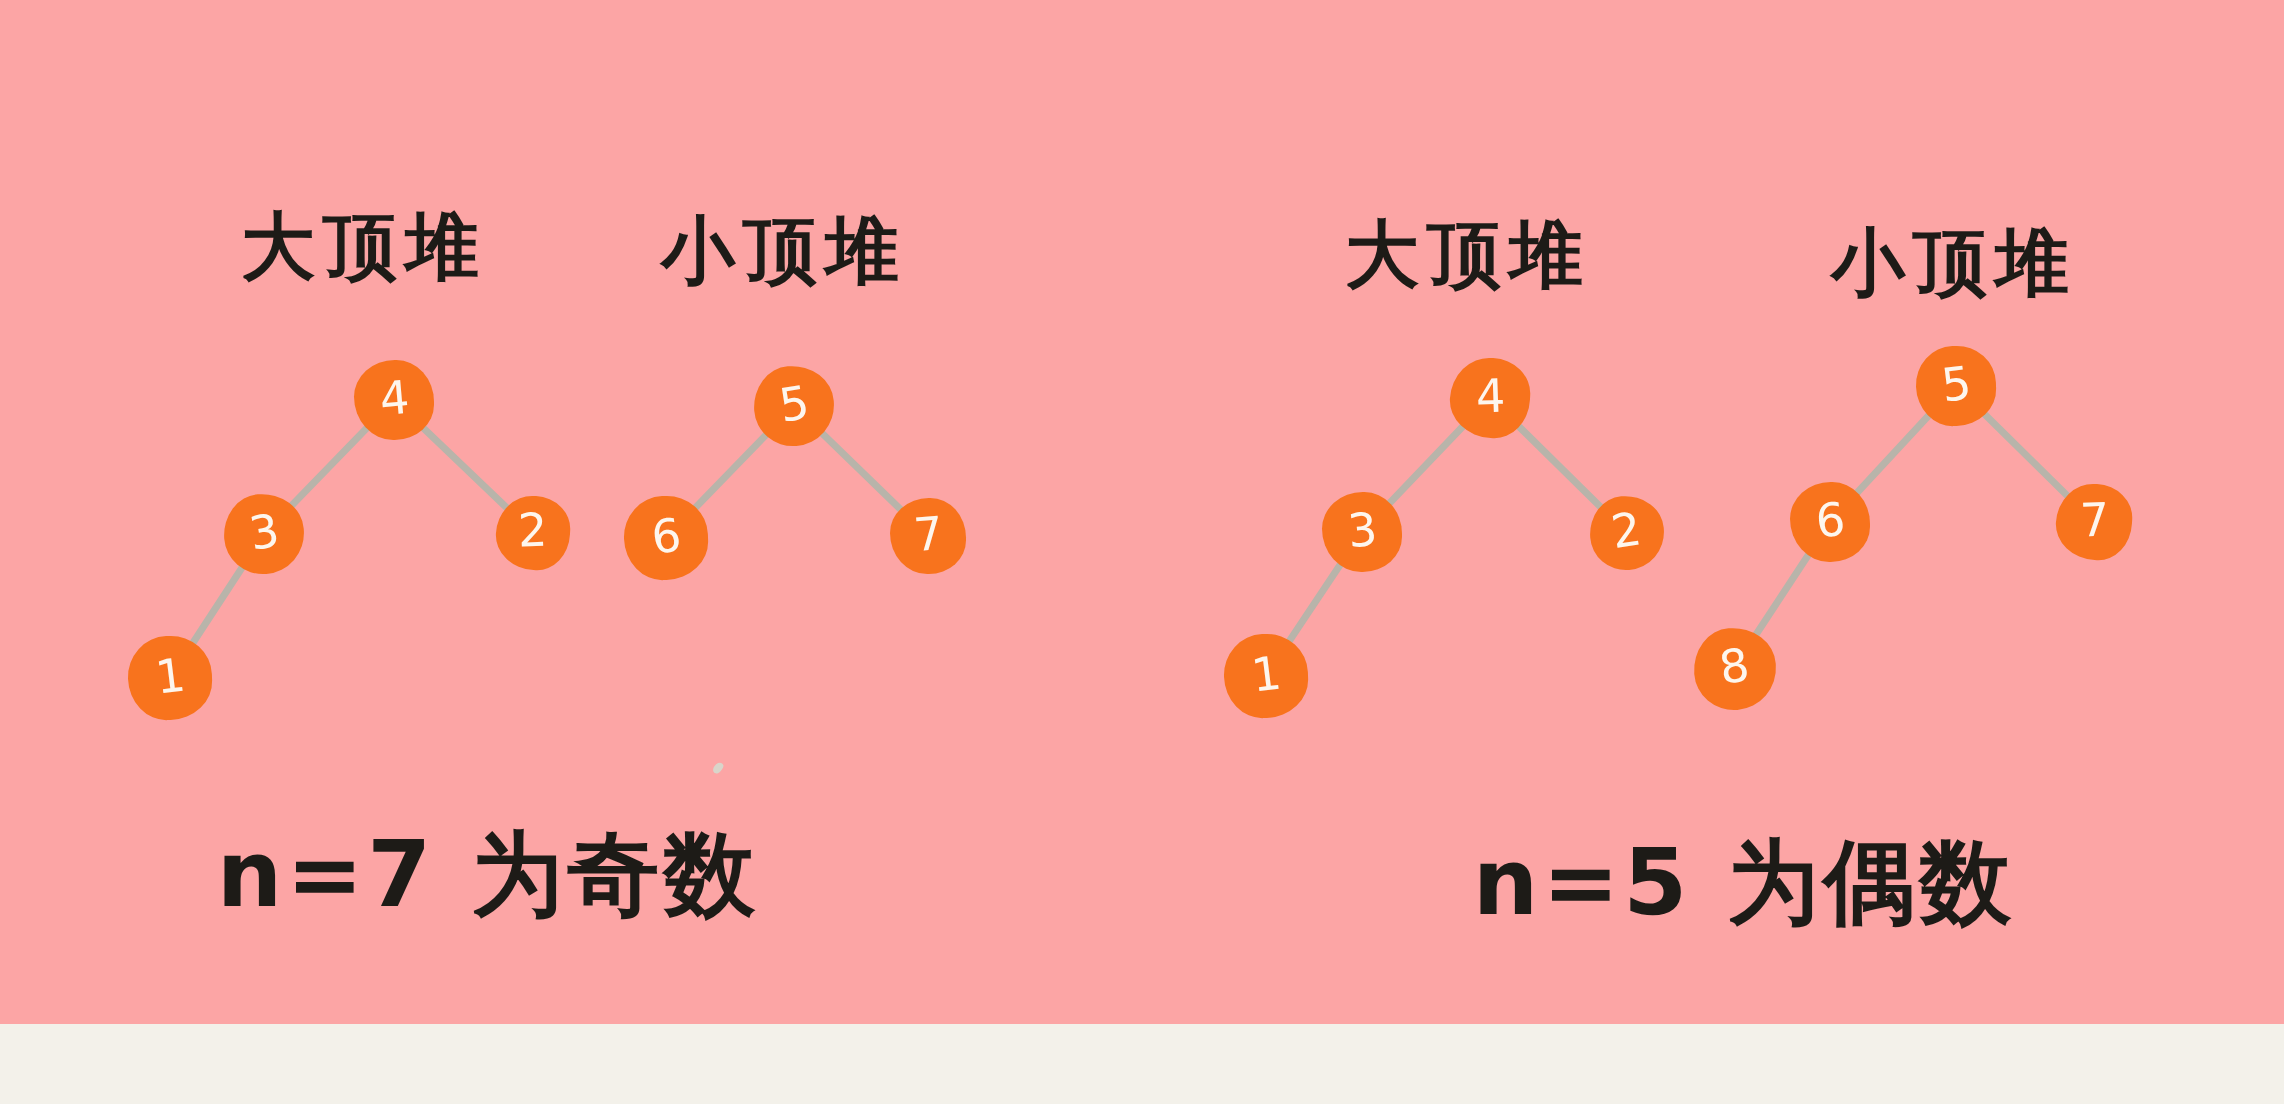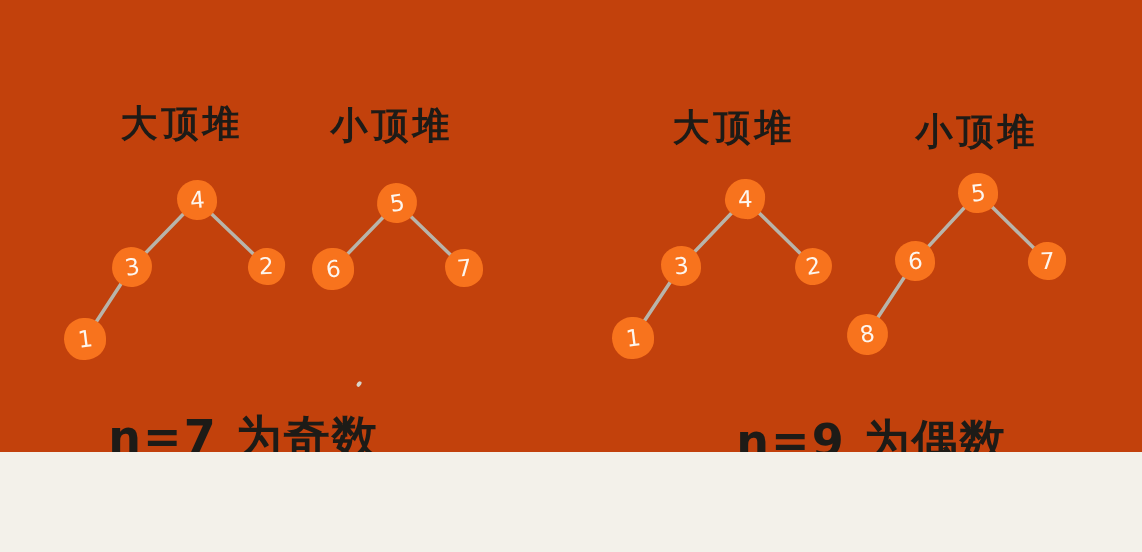--- a/index.html
+++ b/index.html
@@ -4,22 +4,22 @@
 <style>
   html, body {
     margin: 0;
     padding: 0;
     background: #f3f1ea;
     font-family: "DejaVu Sans", "Liberation Sans", sans-serif;
   }
   .canvas {
     position: relative;
     width: 1142px;
-    height: 452px;
-    background: #c2410c;
+    height: 512px;
+    background: #fca5a5;
     overflow: hidden;
   }
   .edges {
     position: absolute;
     left: 0;
     top: 0;
     width: 1142px;
     height: 552px;
   }
   .heap-title {
@@ -144,17 +144,17 @@
     <span class="num">6</span>
   </div>
   <div class="node shape-c" style="left:1047px; top:261px; width:38px; height:38px; margin-left:-19px; margin-top:-19px;">
     <span class="num">7</span>
   </div>
   <div class="node shape-b" style="left:867px; top:334px; width:41px; height:41px; margin-left:-20.5px; margin-top:-20.5px;">
     <span class="num">8</span>
   </div>
 
   <div class="caption" style="left:244px; top:407px;">n=7 为奇数</div>
-  <div class="caption" style="left:872px; top:411px;">n=9 为偶数</div>
+  <div class="caption" style="left:872px; top:411px;">n=5 为偶数</div>
 
   <div class="stray-mark"></div>
 
 </div>
 
 </body></html>

